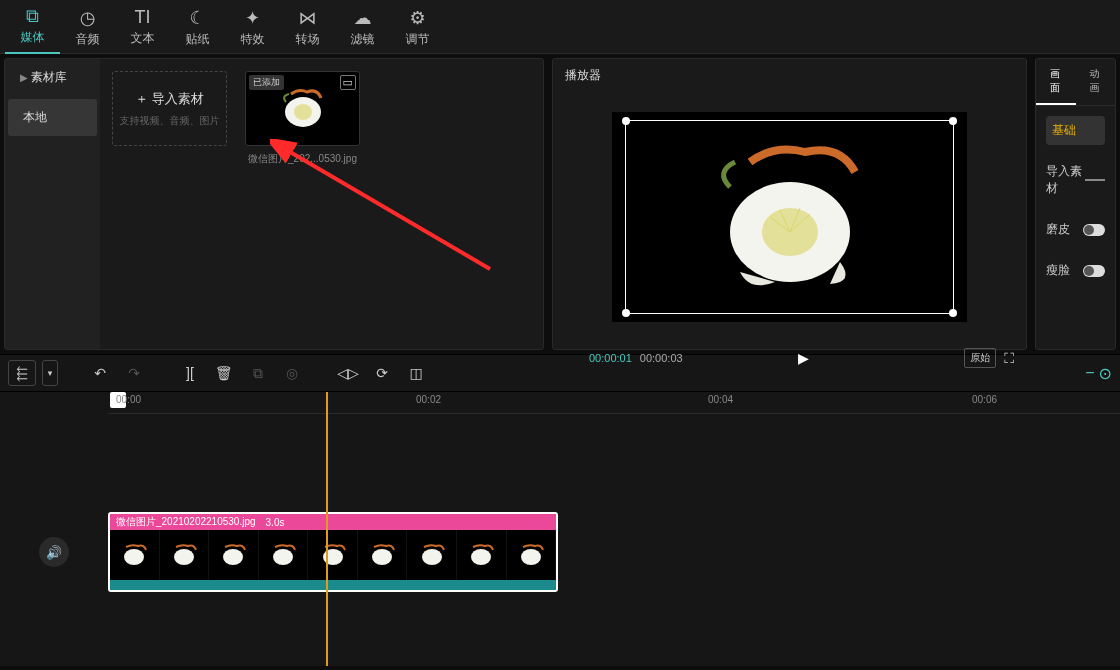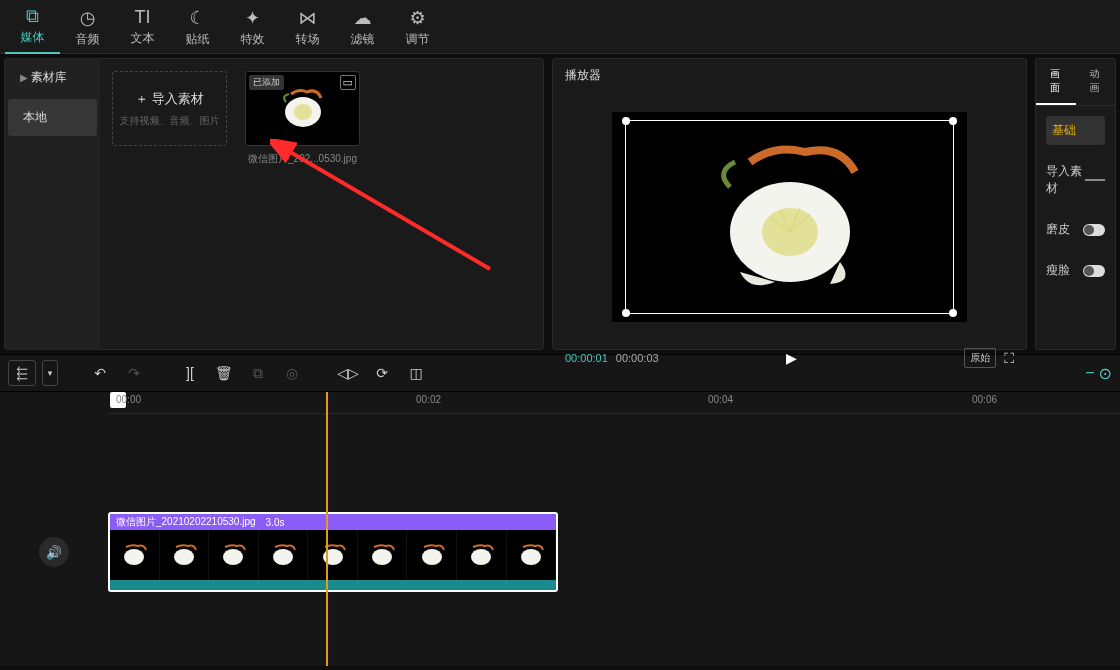--- a/index.html
+++ b/index.html
@@ -148,21 +148,21 @@
 .handle.tl { left: -4px; top: -4px;}
 .handle.tr { right: -4px; top: -4px;}
 .handle.bl { left: -4px; bottom: -4px;}
 .handle.br { right: -4px; bottom: -4px;}
 .player-controls {
   display: flex;
   align-items: center;
   padding: 6px 12px;
   gap: 8px;
 }
-.time-current { color: #4CC7BE; font-size: 11px;}
+.time-current { color: #4CC7BE; font-size: 11px; margin-left: 24px;}
 .time-total { color: #aaa; font-size: 11px;}
 .pc-spacer { flex: 1;}
 .play-btn { color: #fff; font-size: 14px; cursor: pointer; margin-left: -40px;}
 .pc-btn {
   border: 1px solid #555; color: #ccc; font-size: 10px;
   padding: 2px 5px; border-radius: 2px; cursor: pointer;
 }
 .full-icon { color: #ccc; font-size: 14px; cursor: pointer;}
 
 
@@ -257,21 +257,21 @@
 }
 .clip {
   width: 450px;
   border: 2px solid #fff;
   border-radius: 3px;
   overflow: hidden;
   background: #13696B;
 }
 .clip-header {
   height: 16px;
-  background: #8b5cf6;
+  background: #ec4899;
   display: flex;
   gap: 10px;
   padding: 0 6px;
   font-size: 10px;
   color: #fff;
   align-items: center;
 }
 .clip-body {
   height: 50px;
   background: #000;

